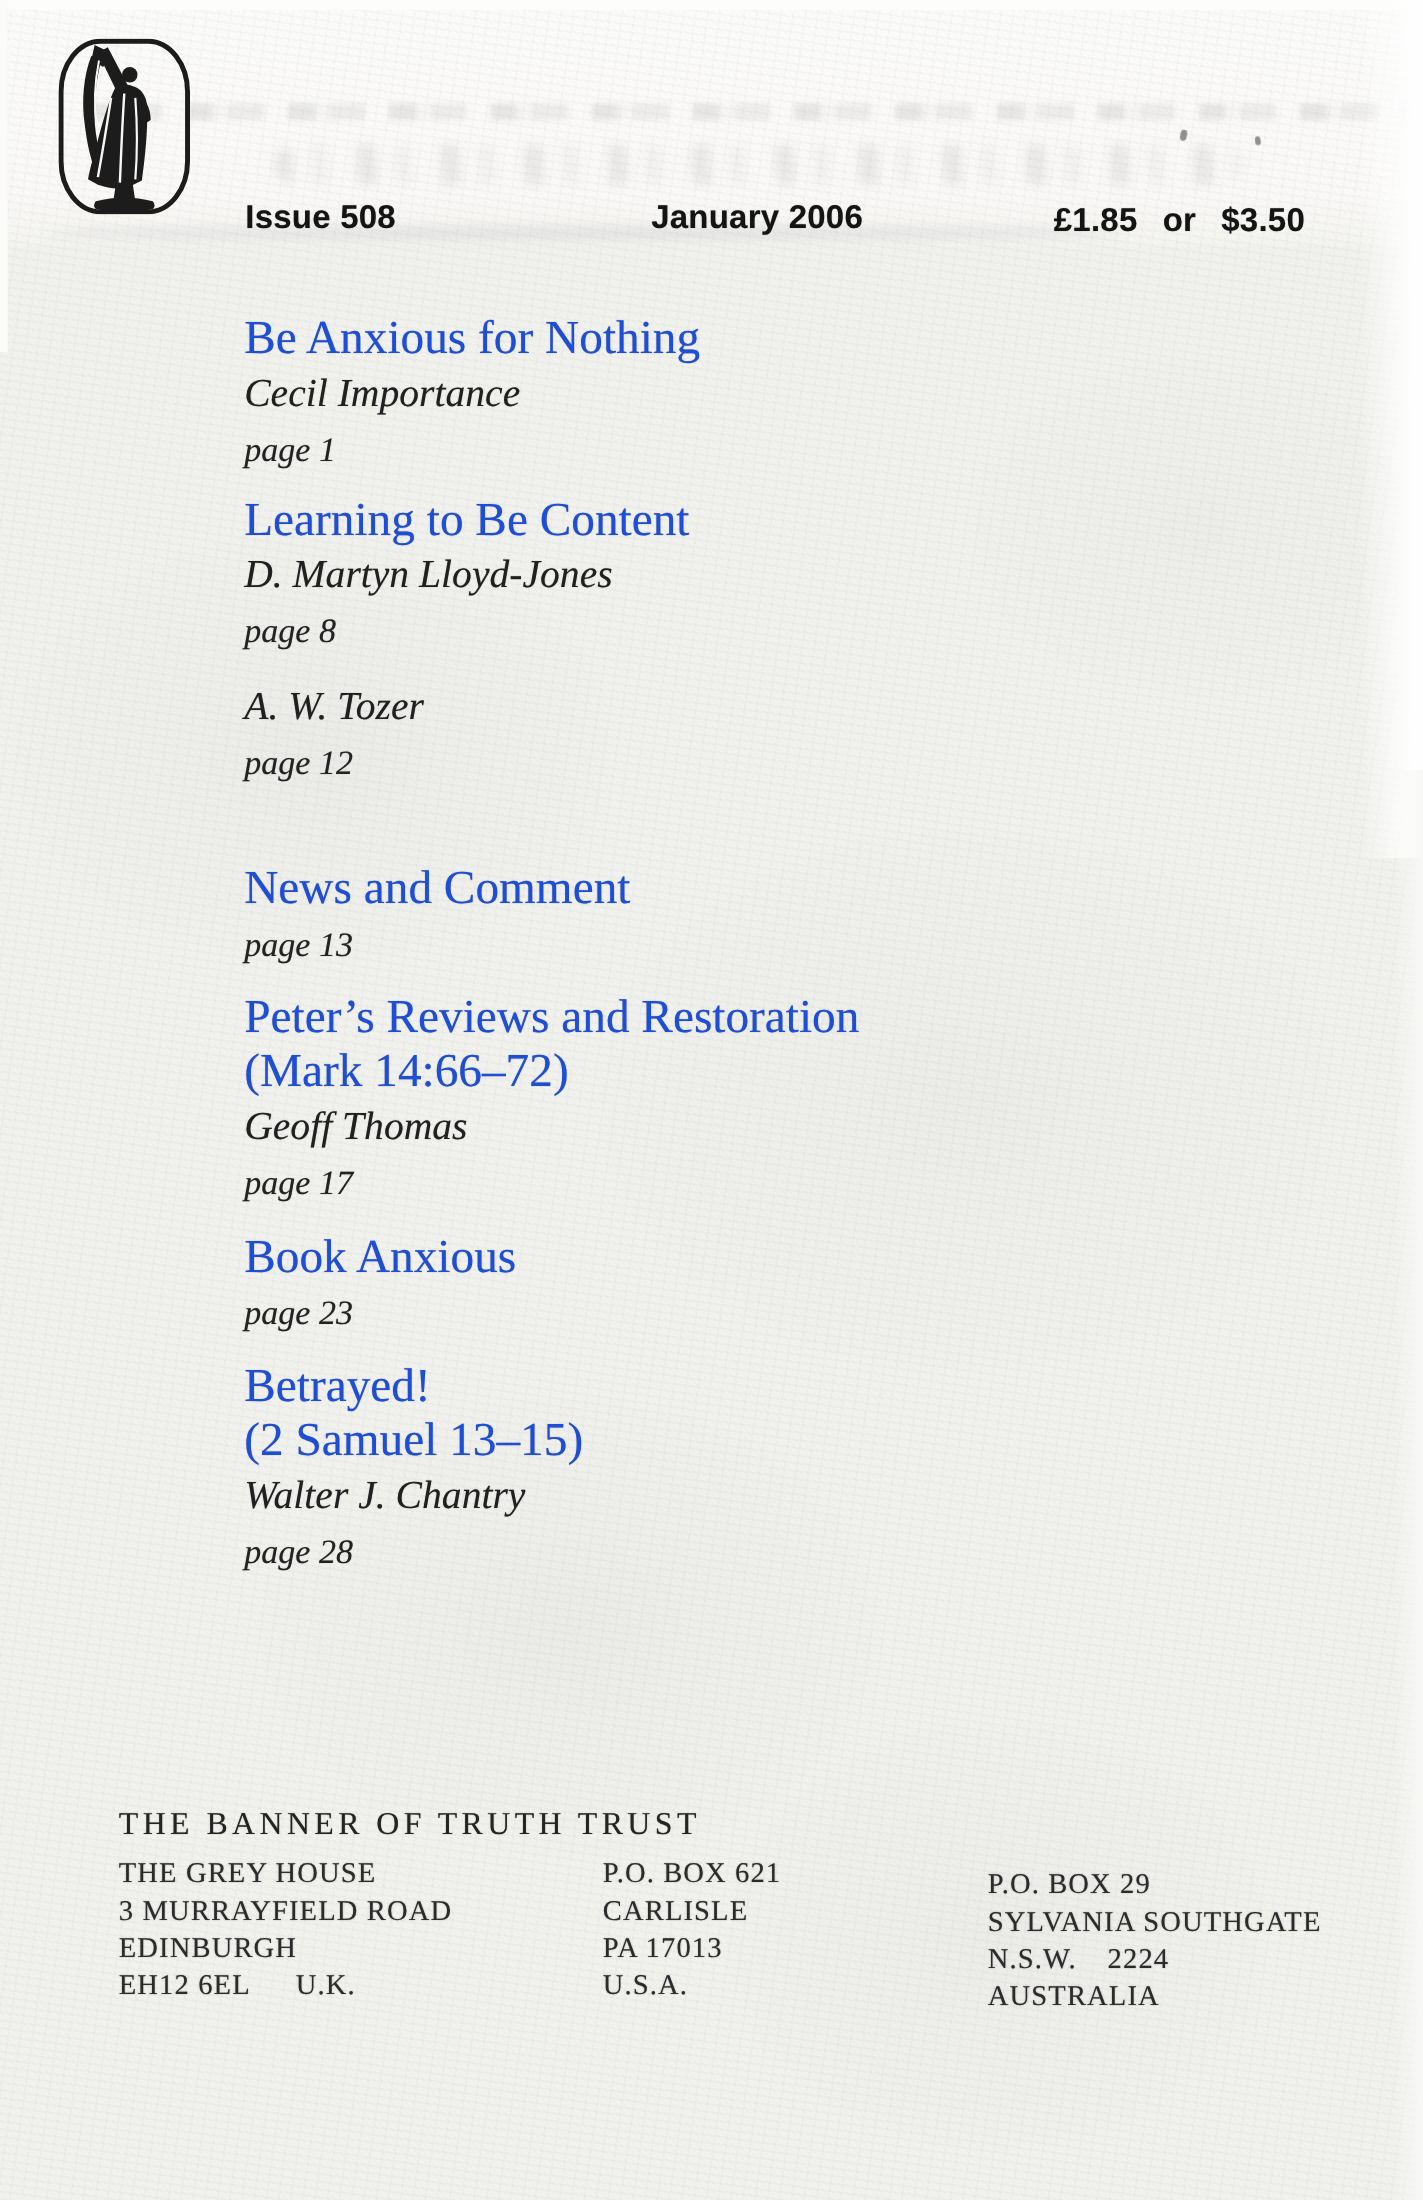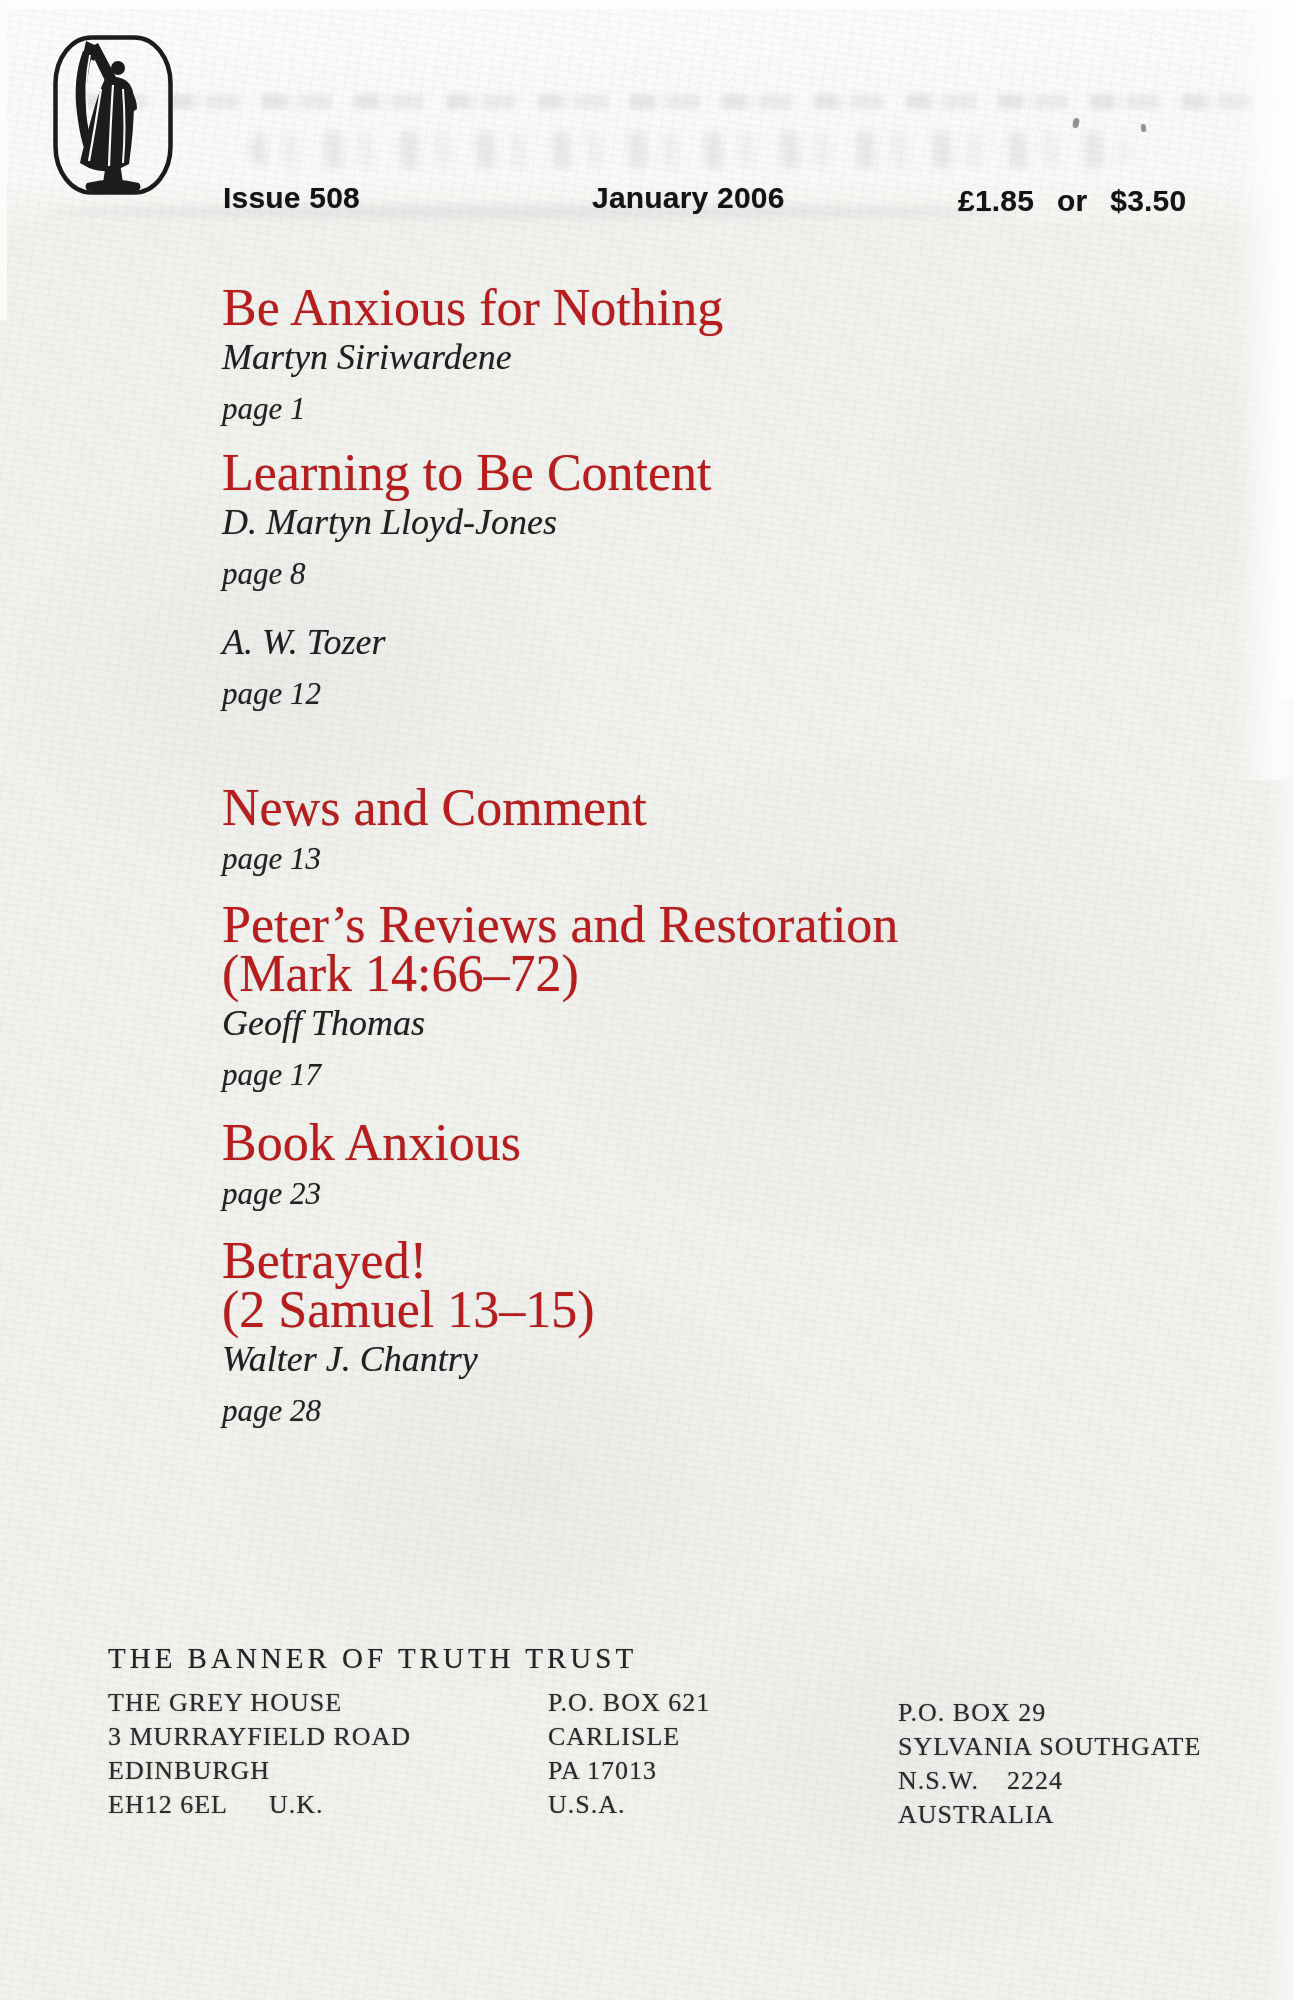--- a/index.html
+++ b/index.html
@@ -48,21 +48,21 @@
     letter-spacing:.2px;text-shadow:0 0 1px rgba(20,20,20,.4);white-space:pre;
   }
   .hdr-issue{left:223px;top:183px;}
   .hdr-date{left:592px;top:183px;}
   .hdr-price{left:958px;top:186px;}
 
   .toc{position:absolute;left:222px;top:0;width:1000px;}
   .entry{position:absolute;left:0;white-space:nowrap;}
   .e1{top:283px;} .e2{top:448px;} .e3{top:617px;} .e4{top:783px;}
   .e5{top:900px;} .e6{top:1118px;} .e7{top:1236px;}
-  .toc-title{font-size:52px;line-height:49px;color:#b91c1c;text-shadow:0 0 1px rgba(30,30,30,.45);}
+  .toc-title{font-size:43px;line-height:49px;color:#1d4ed8;text-shadow:0 0 1px rgba(30,30,30,.45);}
   .toc-author{font-size:36px;line-height:50px;font-style:italic;color:#202020;text-shadow:0 0 1px rgba(30,30,30,.4);}
   .toc-page{font-size:31px;line-height:40px;font-style:italic;margin-top:7px;color:#222;text-shadow:0 0 1px rgba(30,30,30,.4);}
 
   .publisher{position:absolute;left:108px;top:1640px;}
   .pub-name{font-size:29px;line-height:36px;letter-spacing:4px;color:#242424;
     text-shadow:0 0 1px rgba(40,40,40,.5);white-space:nowrap;}
   .pub-cols{position:absolute;top:46px;left:0;width:1150px;height:180px;}
   .pub-col{position:absolute;top:0;white-space:nowrap;}
   .pub-col.c1{left:0;}
   .pub-col.c2{left:440px;}
@@ -103,21 +103,21 @@
   </svg>
 
   <div class="hdr hdr-issue">Issue 508</div>
   <div class="hdr hdr-date">January 2006</div>
   <div class="hdr hdr-price">£1.85  or  $3.50</div>
 
   <div class="toc">
 
     <div class="entry e1">
       <div class="toc-title">Be Anxious for Nothing</div>
-      <div class="toc-author">Martyn Siriwardene</div>
+      <div class="toc-author">Cecil Importance</div>
       <div class="toc-page">page 1</div>
     </div>
 
     <div class="entry e2">
       <div class="toc-title">Learning to Be Content</div>
       <div class="toc-author">D. Martyn Lloyd-Jones</div>
       <div class="toc-page">page 8</div>
     </div>
 
     <div class="entry e3">

